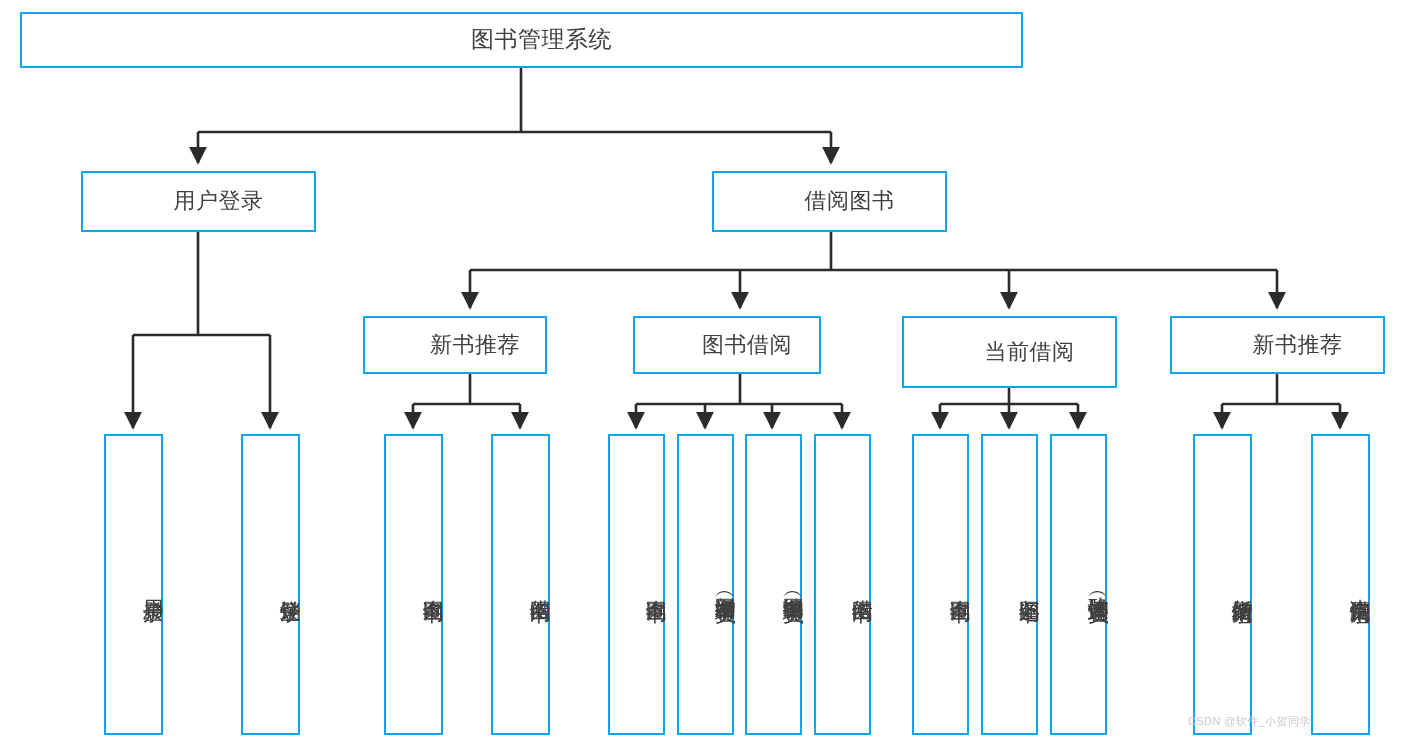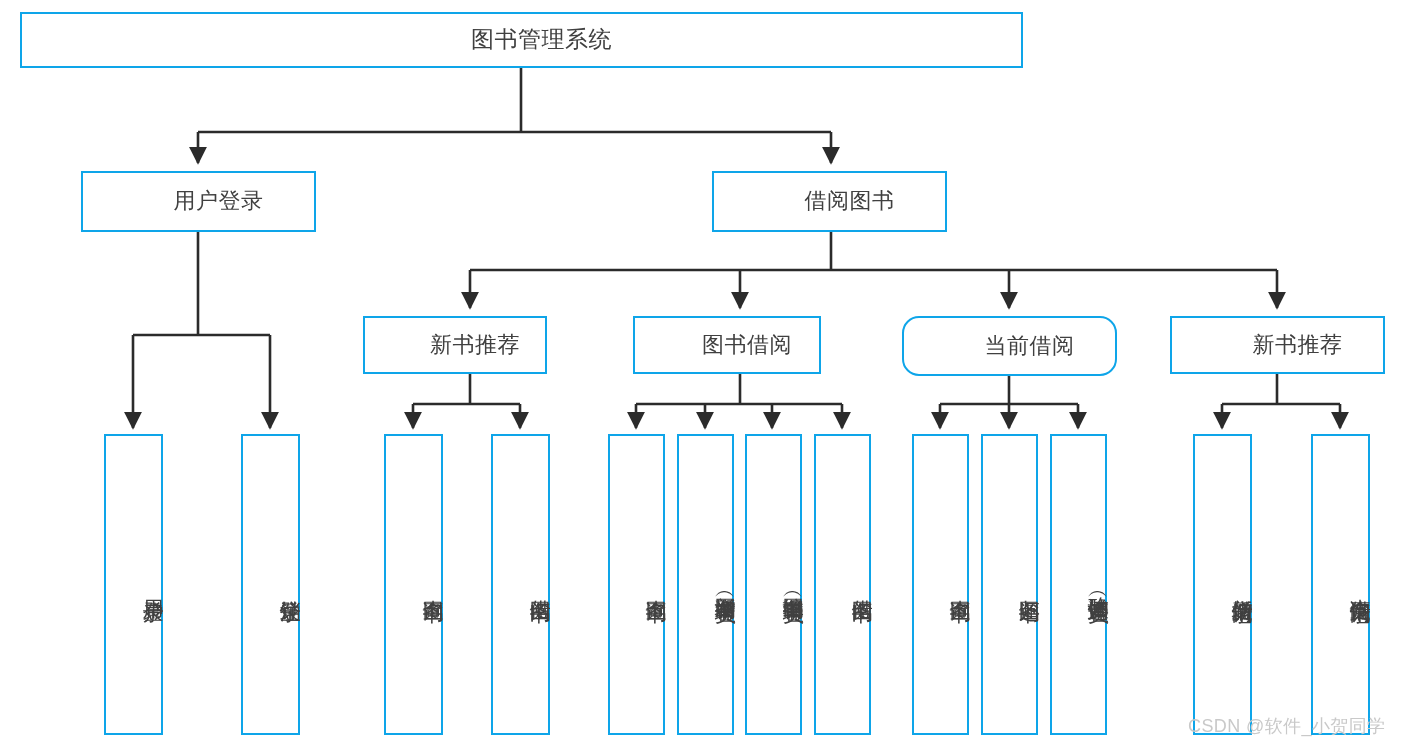--- a/index.html
+++ b/index.html
@@ -54,21 +54,21 @@
     text-orientation: upright;
     font-size: 21px;
     line-height: 1.02;
     letter-spacing: 1px;
     white-space: nowrap;
   }
   .watermark {
     position: absolute;
     left: 1188px;
     top: 714px;
-    font-size: 18px;
+    font-size: 11px;
     color: #c9c9c9;
     white-space: nowrap;
     letter-spacing: 0.4px;
   }
 </style>
 </head>
 <body>
 
 <div id="canvas">
 
@@ -132,21 +132,21 @@
   <div class="node h-node" style="left:712px; top:171px; width:235px; height:61px;">
     <span class="lbl">借阅图书</span>
   </div>
 
   <div class="node h-node" style="left:363px; top:316px; width:184px; height:58px;">
     <span class="lbl">新书推荐</span>
   </div>
   <div class="node h-node" style="left:633px; top:316px; width:188px; height:58px;">
     <span class="lbl">图书借阅</span>
   </div>
-  <div class="node h-node" style="left:902px; top:316px; width:215px; height:60px;border-radius:17px;">
+  <div class="node h-node" style="left:902px; top:316px; width:215px; height:72px;">
     <span class="lbl">当前借阅</span>
   </div>
   <div class="node h-node" style="left:1170px; top:316px; width:215px; height:58px;">
     <span class="lbl">新书推荐</span>
   </div>
 
   <div class="node v-node" style="left:104px; top:434px; width:59px; height:301px;">
     <span class="lbl">用户登录</span>
   </div>
   <div class="node v-node" style="left:241px; top:434px; width:59px; height:301px;">

